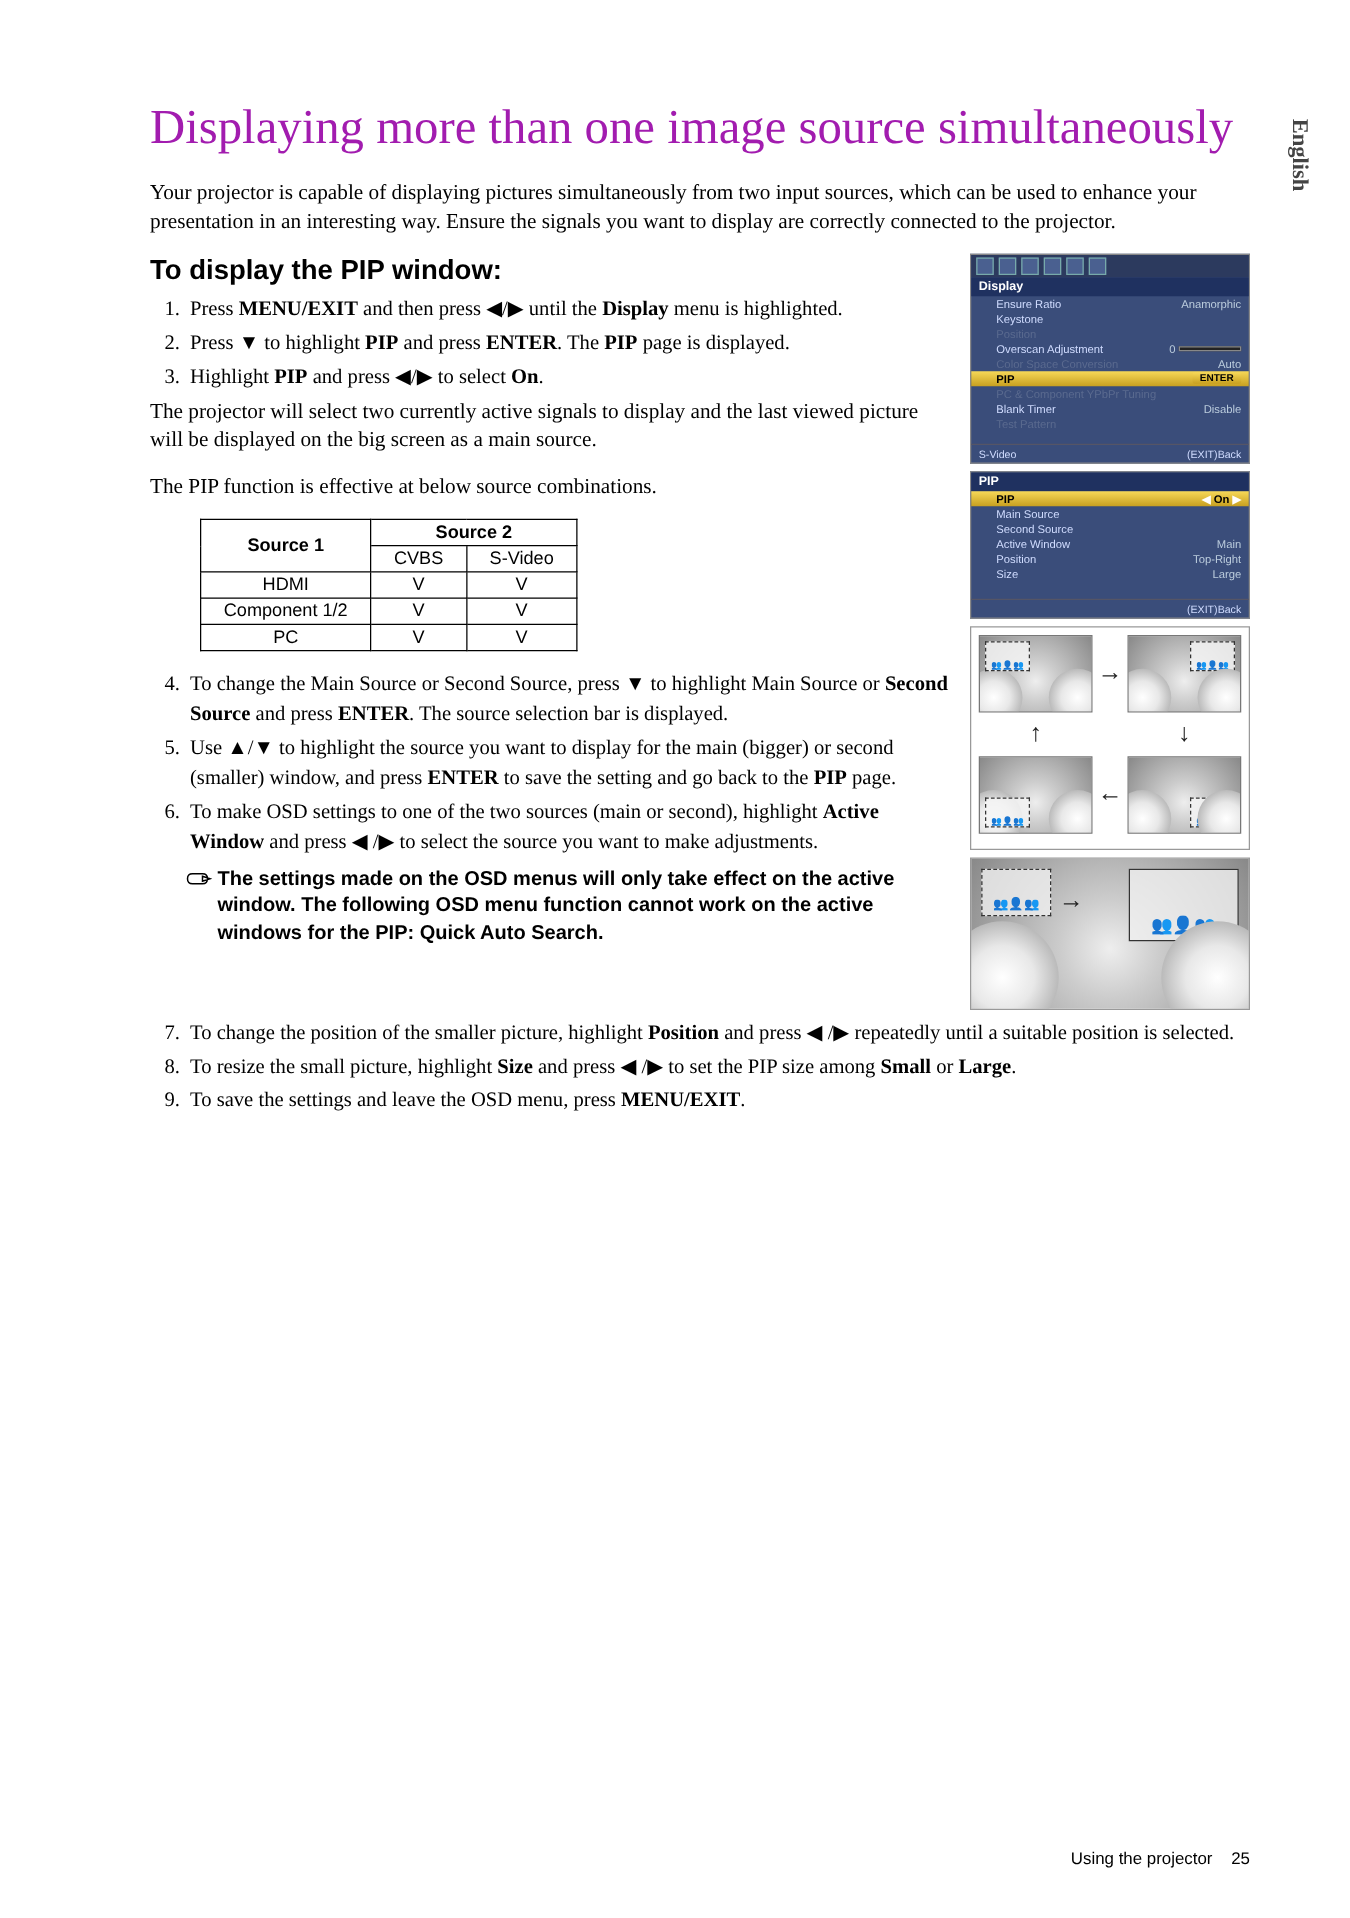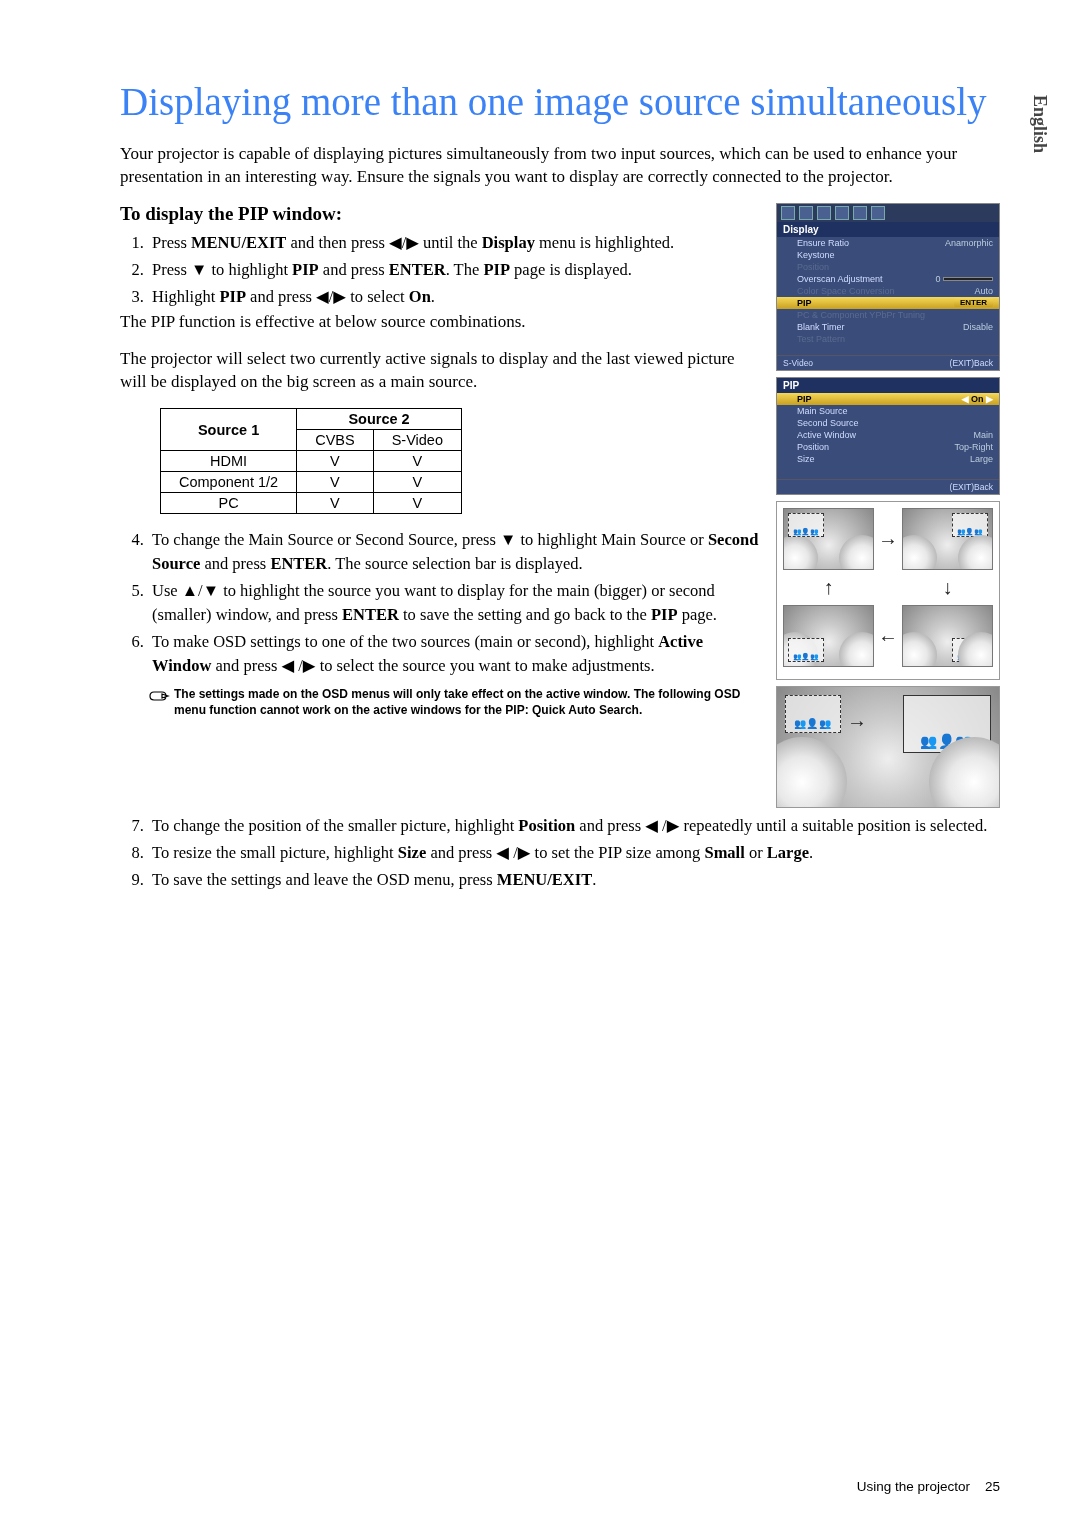--- a/index.html
+++ b/index.html
@@ -24,32 +24,32 @@
     font-size: 18px;
     font-weight: 600;
     color: #444;
   }
   h1 {
     font-family: Georgia, serif;
     font-weight: normal;
     font-size: 39px;
     line-height: 1.15;
     margin-bottom: 18px;
-    color: #3b82f6;
+    color: #a21caf;
   }
   p.body {
     font-size: 17px;
     line-height: 1.35;
     margin-bottom: 14px;
   }
   .subhead {
-    font-size: 19px;
+    font-size: 22px;
     font-weight: bold;
     margin-bottom: 6px;
-    font-family: Liberation Serif, serif;
+    font-family: Liberation Sans, sans-serif;
   }
   ol.main-list {
     list-style: decimal;
     padding-left: 28px;
     font-size: 16.5px;
     line-height: 1.45;
   }
   ol.main-list > li { margin-bottom: 3px; padding-left: 4px; }
   .two-col {
     display: flex;
@@ -66,21 +66,21 @@
   }
   table.src th, table.src td {
     border: 1px solid #000;
     padding: 2px 18px;
     text-align: center;
   }
   table.src th { font-weight: bold; }
   .note {
     font-family: Arial, Helvetica, sans-serif;
     font-weight: bold;
-    font-size: 12px;
+    font-size: 16px;
     line-height: 1.35;
     margin: 8px 0 10px 28px;
     display: flex;
     gap: 4px;
   }
   .note-icon {
     flex-shrink: 0;
     margin-top: 2px;
   }
   .b { font-weight: bold; }
@@ -233,22 +233,22 @@
           <span>Press </span><span class="b">MENU/EXIT</span><span> and then press ◀/▶ until the </span><span class="b">Display</span><span> menu is highlighted.</span>
         </li>
         <li>
           <span>Press ▼ to highlight </span><span class="b">PIP</span><span> and press </span><span class="b">ENTER</span><span>. The </span><span class="b">PIP</span><span> page is displayed.</span>
         </li>
         <li>
           <span>Highlight </span><span class="b">PIP</span><span> and press ◀/▶ to select </span><span class="b">On</span><span>.</span>
         </li>
       </ol>
 
+      <p class="body" style="margin-top:6px;">The projector will select two currently active signals to display and the last viewed picture will be displayed on the big screen as a main source.</p>
       <p class="body">The PIP function is effective at below source combinations.</p>
-      <p class="body" style="margin-top:6px;">The projector will select two currently active signals to display and the last viewed picture will be displayed on the big screen as a main source.</p>
 
       <table class="src">
         <tbody>
             <tr>
           <th rowspan="2">Source 1</th>
           <th colspan="2">Source 2</th>
         </tr>
         <tr>
           <td>CVBS</td>
           <td>S-Video</td>

